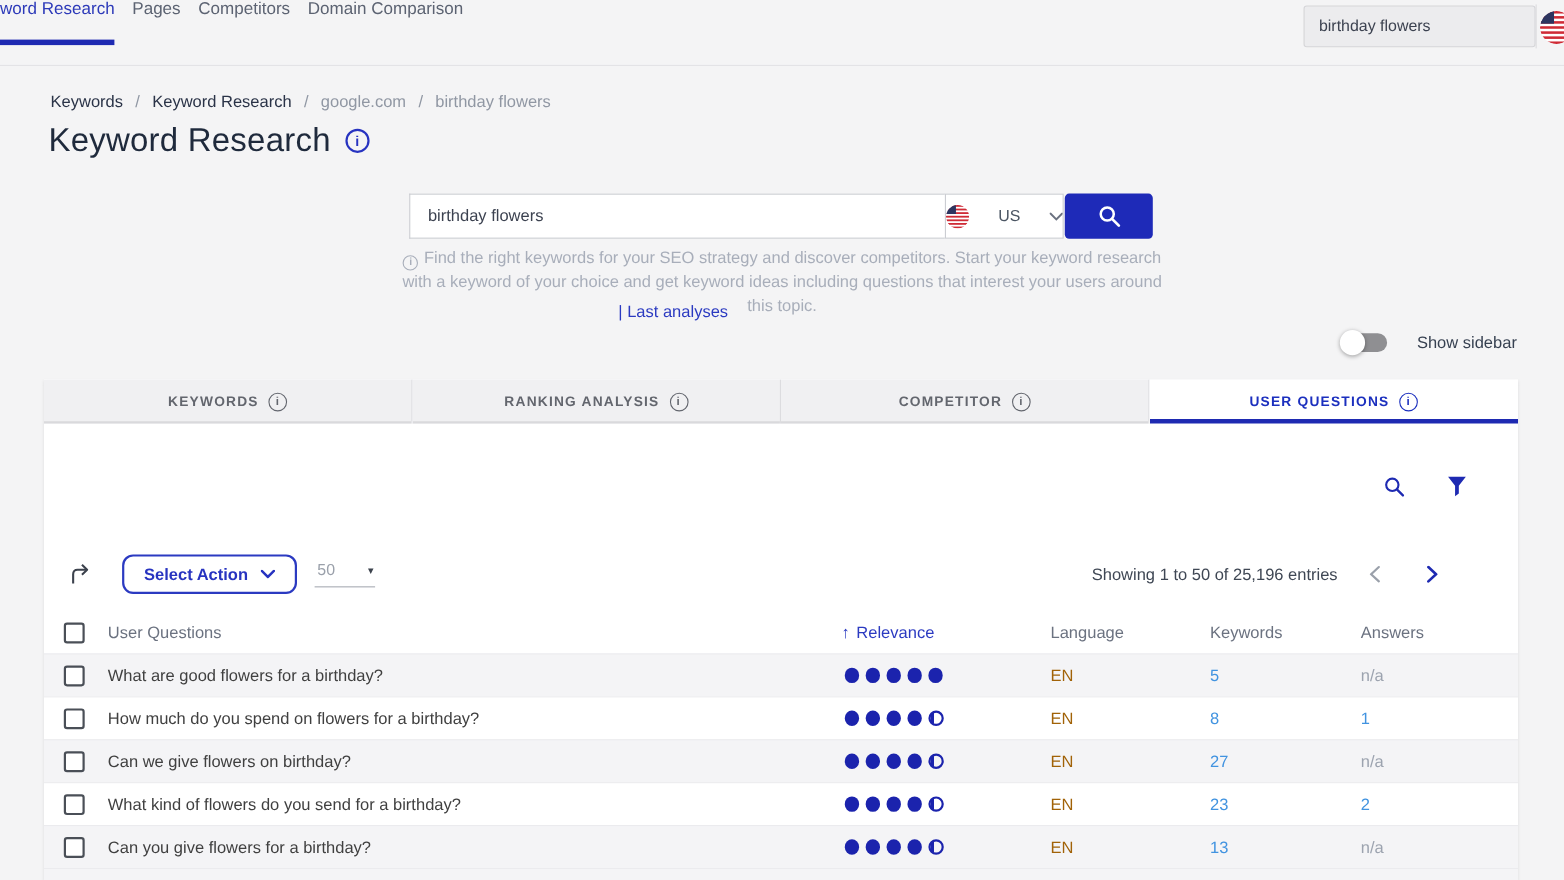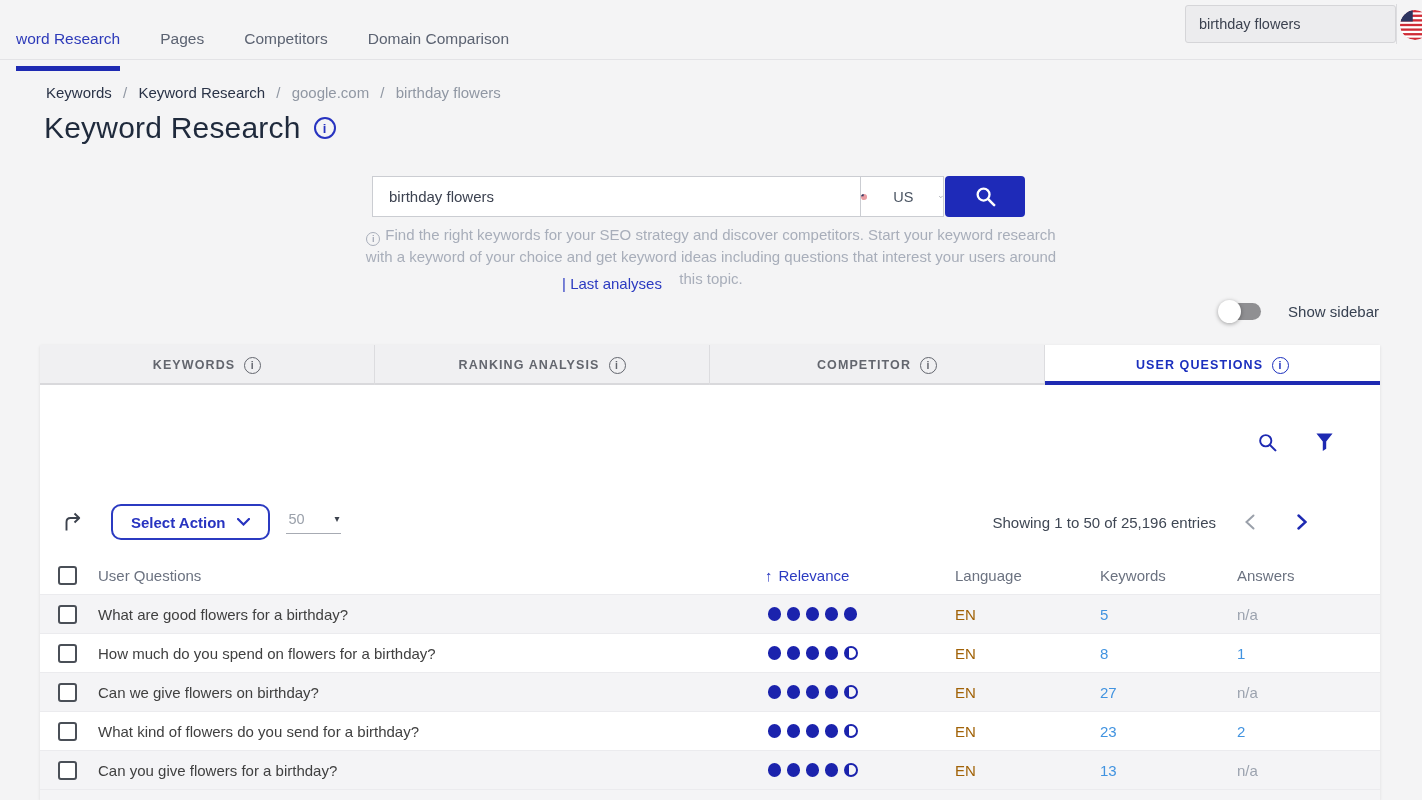--- a/index.html
+++ b/index.html
@@ -6,42 +6,42 @@
   html,body { width:1422px; height:800px; overflow:hidden; }
   body {
     position:relative;
     background:#f4f4f5;
     font-family:"Liberation Sans", sans-serif;
     color:#3f4754;
   }
 
   
   .topnav { position:absolute; left:0; top:0; width:1422px; height:60px; border-bottom:1px solid #e3e3e6; }
-  .topnav-items { position:absolute; left:16px; top:0; height:48px; display:flex; align-items:flex-end; gap:40px; }
+  .topnav-items { position:absolute; left:0; top:0; height:48px; display:flex; align-items:flex-start; gap:16px; }
   .nav-item { font-size:15.5px; color:#5c6372; cursor:pointer; position:relative; white-space:nowrap; }
   .nav-item.active { color:#2d3ab9; }
   .nav-item.active::after { content:""; position:absolute; left:0; right:0; top:36px; height:5px; background:#1e2ab2; }
   .nav-search-box { position:absolute; right:26px; top:5px; width:211px; height:38px; background:#ececee; border:1px solid #d5d5d8; border-radius:3px; display:flex; align-items:center; padding-left:13px; font-size:14.5px; color:#3c4250; }
   .nav-flag-wrap { position:absolute; right:-8px; top:10px; width:30px; height:30px; }
   .nav-divider { position:absolute; right:25px; top:4px; width:1px; height:40px; background:#dcdcdf; }
 
   
   .breadcrumb { position:absolute; left:46px; top:84px; font-size:15px; }
   .breadcrumb .crumb-dark { color:#2a3347; }
   .breadcrumb .crumb-light { color:#9097a3; }
   .breadcrumb .sep { color:#9097a3; margin:0 7px; }
   .page-title-row { position:absolute; left:44px; top:111px; display:flex; align-items:center; gap:13px; }
   .page-title { font-size:30px; font-weight:500; color:#1f2a3c; letter-spacing:0.2px; }
   .info-circle { display:inline-flex; align-items:center; justify-content:center; border-radius:50%; font-style:normal; }
   .info-title { width:22px; height:22px; border:2px solid #2733c0; color:#2733c0; font-size:13px; font-weight:700; cursor:pointer; }
 
   
   .search-area { position:absolute; left:372px; top:176px; width:676px; display:flex; }
   .kw-input { width:488px; height:41px; background:#fff; border:1px solid #cbcdd2; border-right:none; padding-left:16px; font-size:15px; color:#3c4250; display:flex; align-items:center; }
-  .country-select { width:84px; height:41px; background:#fff; border:1px solid #cbcdd2; display:flex; align-items:center; justify-content:center; gap:26px; cursor:pointer; }
+  .country-select { width:108px; height:41px; background:#fff; border:1px solid #cbcdd2; display:flex; align-items:center; justify-content:center; gap:26px; cursor:pointer; }
   .country-code { font-size:14.5px; color:#4b5563; }
   .search-btn { width:80px; height:41px; background:#1e2ab8; border:none; border-radius:4px; margin-left:1px; display:flex; align-items:center; justify-content:center; cursor:pointer; }
   .flag { border-radius:50%; overflow:hidden; display:block; }
 
   .desc { position:absolute; left:365px; top:224px; width:692px; text-align:center; font-size:15px; line-height:22px; color:#a8aeba; }
   .info-desc { width:14px; height:14px; border:1.4px solid #a8aeba; color:#a8aeba; font-size:9.5px; font-weight:700; vertical-align:-2px; margin-right:5px; }
   .last-analyses { position:absolute; left:0; top:275px; width:1224px; text-align:center; }
   .last-analyses a { color:#2b3ac1; font-size:15px; text-decoration:none; cursor:pointer; }
 
   

